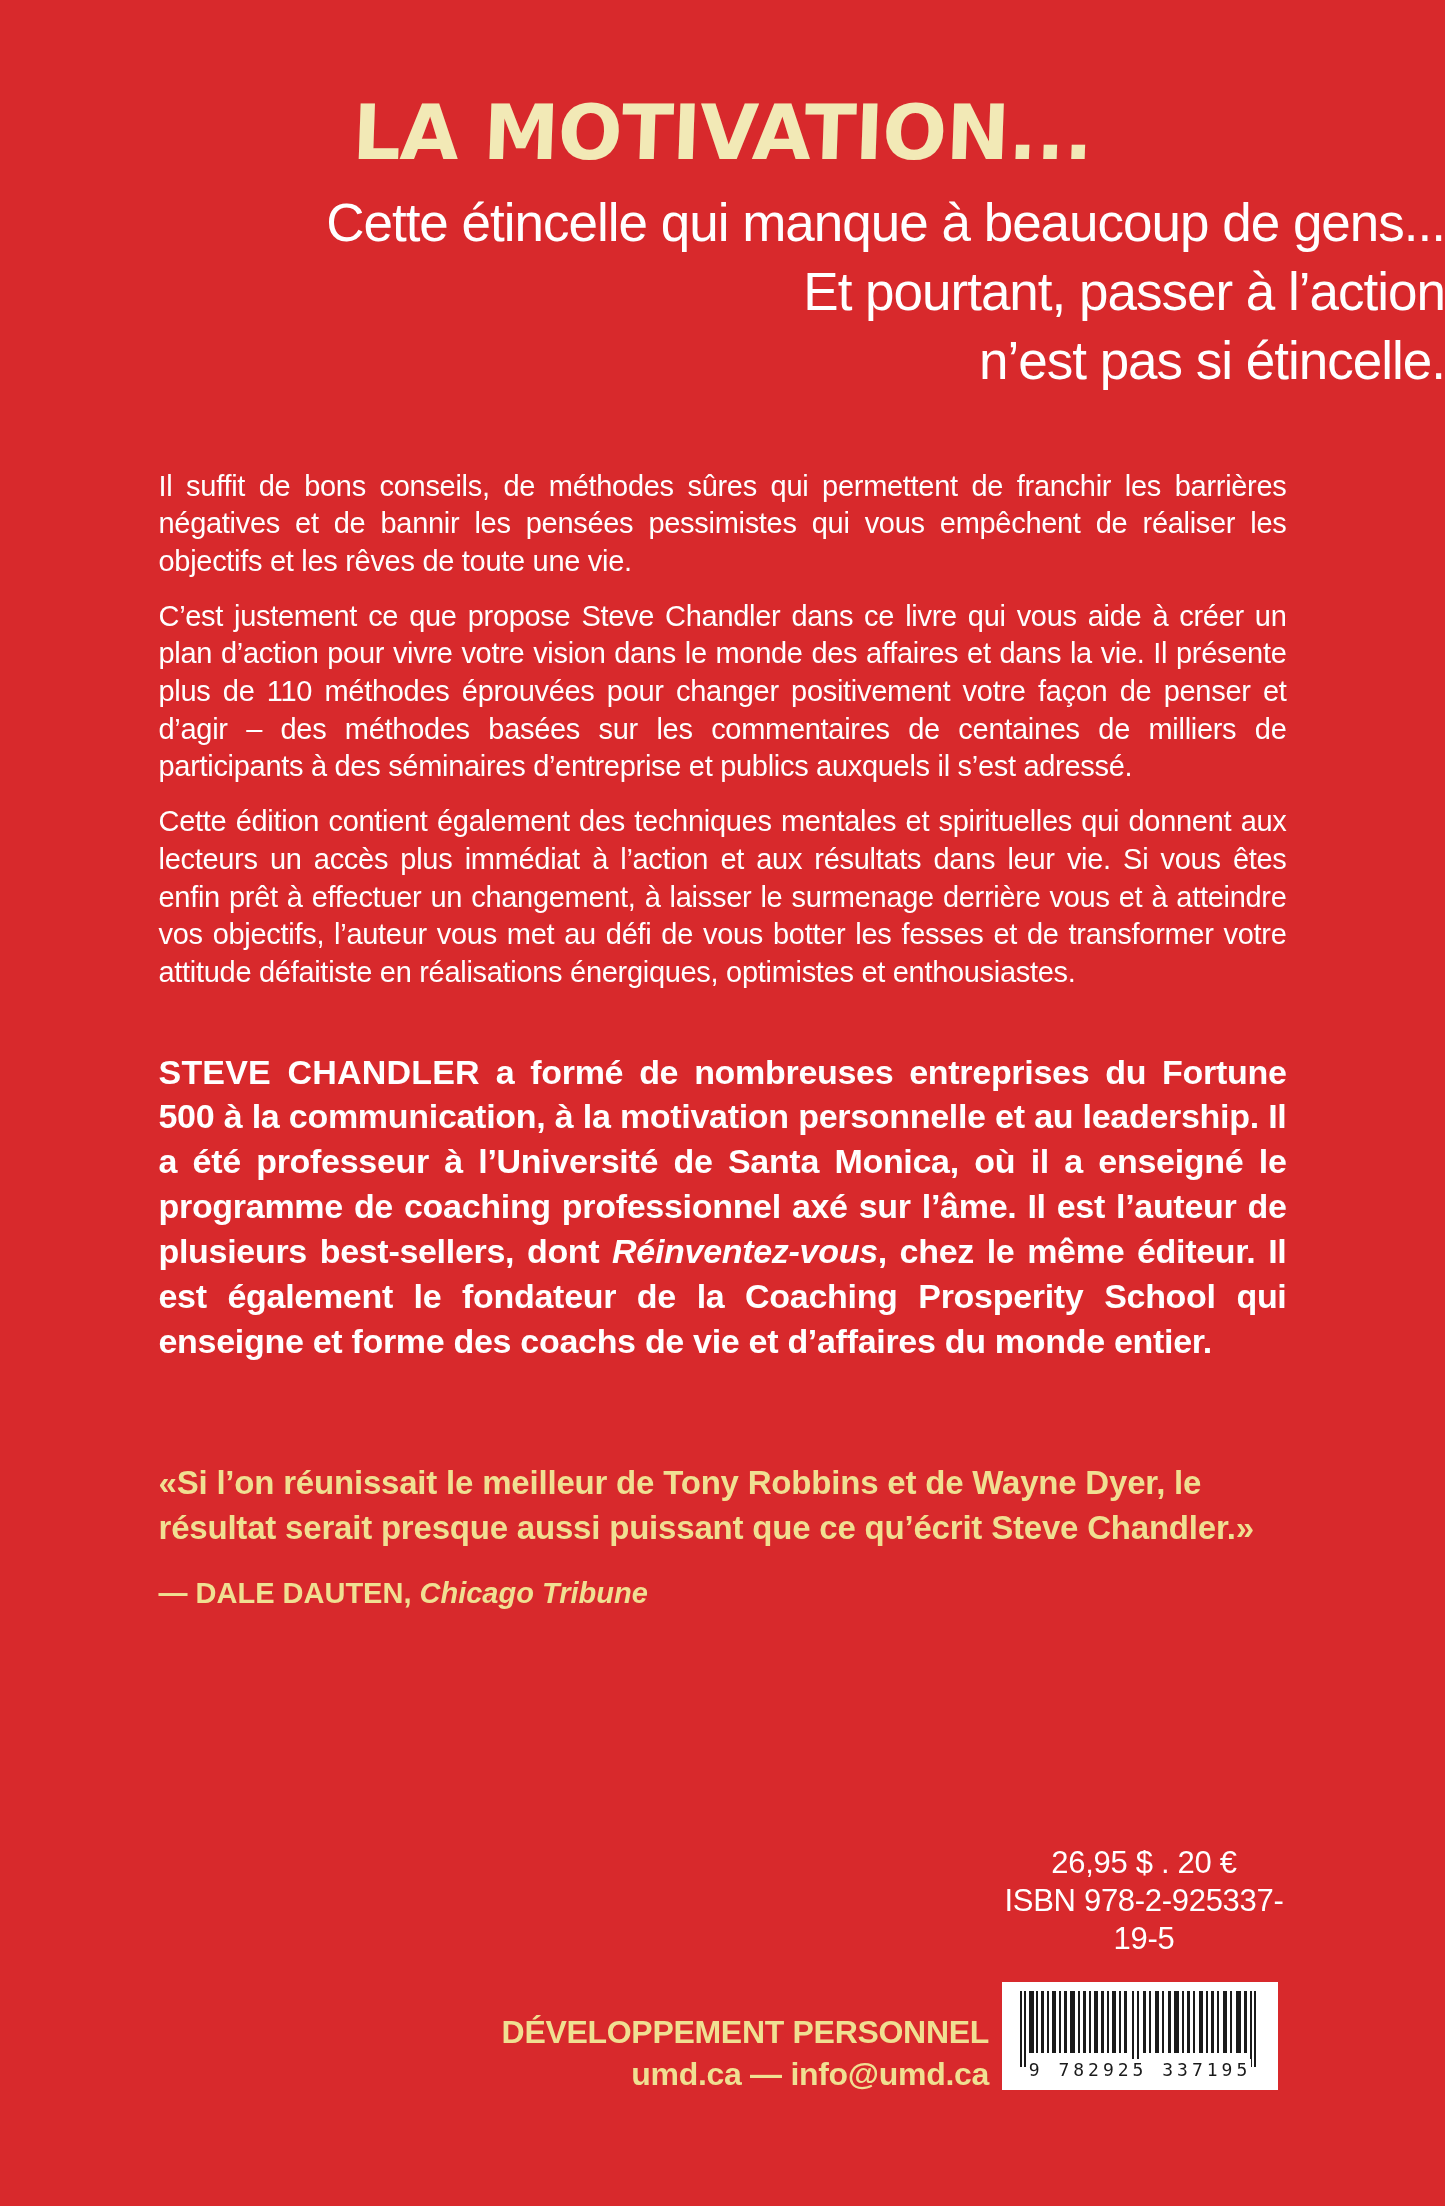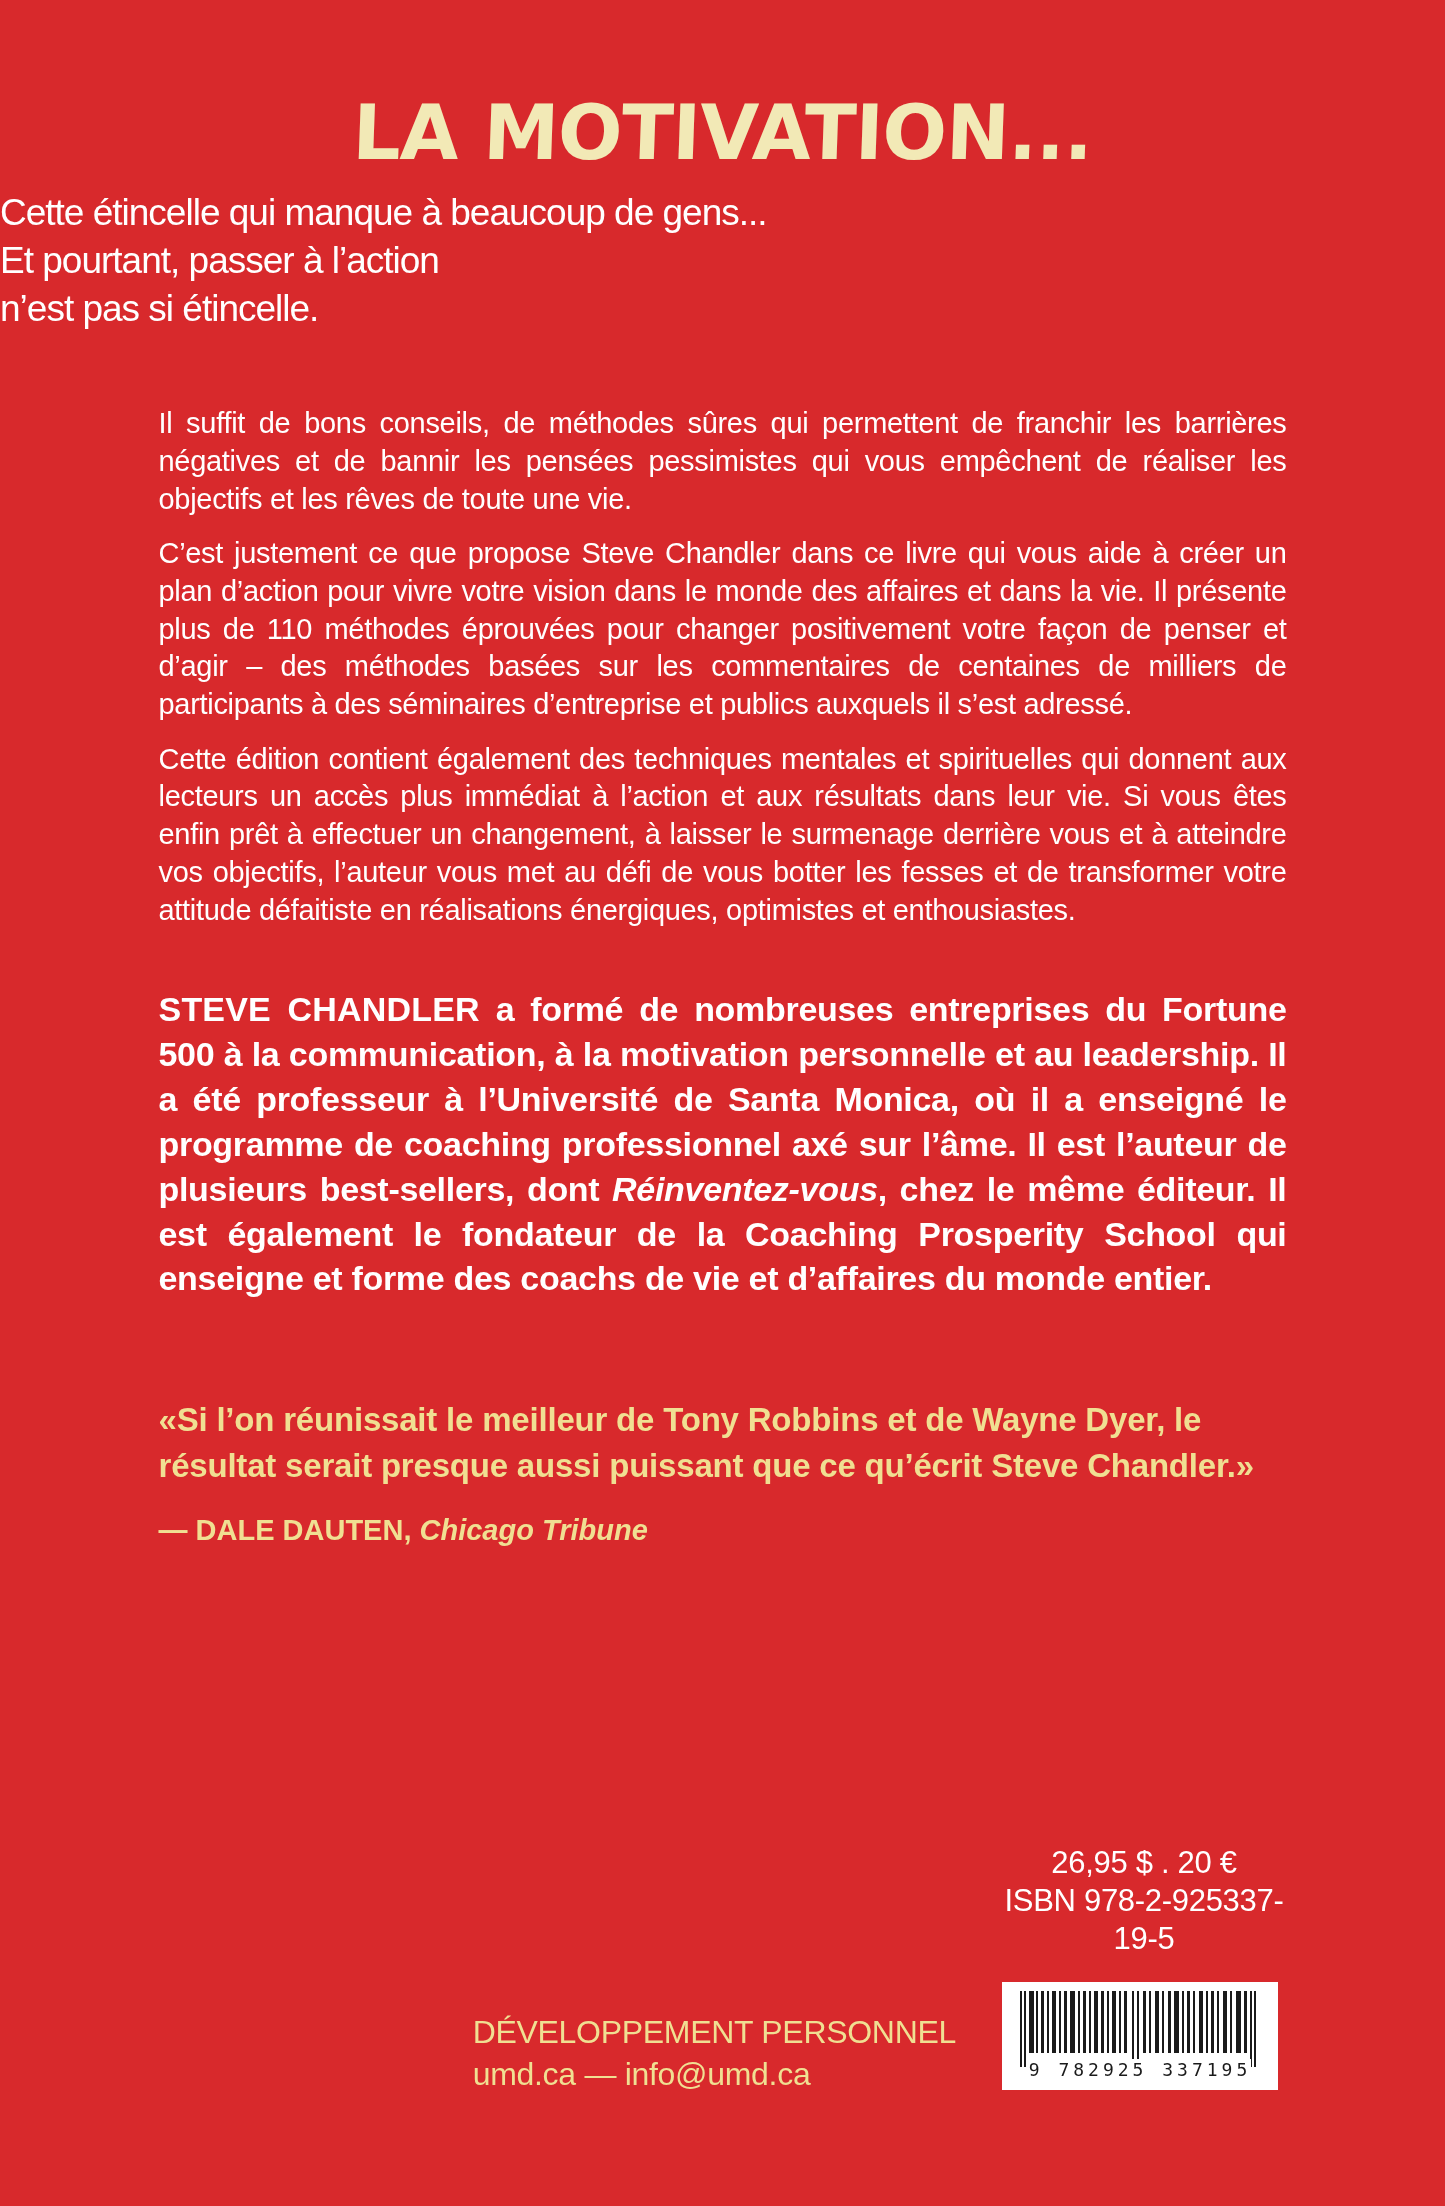--- a/index.html
+++ b/index.html
@@ -25,23 +25,23 @@
     text-align:center;
     font-family:"DejaVu Sans", sans-serif;
     font-weight:800;
     font-size:76px;
     letter-spacing:-1px;
     color:var(--cream);
     transform:skewX(-2deg);
   }
   .subtitle{
     margin-top:12px;
-    text-align:left;
-    color:var(--white);
-    font-size:37px;
+    text-align:right;
+    color:var(--white);
+    font-size:53px;
     font-weight:500;
     line-height:1.30;
     letter-spacing:-1px;
   }
   .body-col{
     width:1128px;
     margin:72px auto 0 auto;
   }
   .para{
     color:var(--white);
@@ -105,24 +105,24 @@
     margin-top:-14px;
     color:var(--ink);
     font-size:18px;
     font-family:"DejaVu Sans Mono", monospace;
     letter-spacing:4px;
     white-space:pre;
     background:var(--white);
   }
   .category-block{
     position:absolute;
-    right:489px; top:2012px;
-    text-align:left;
+    right:456px; top:2012px;
+    text-align:right;
     color:var(--gold);
-    font-weight:400;
+    font-weight:700;
     font-size:32px;
     line-height:1.30;
     letter-spacing:-0.3px;
   }
 </style>
 </head>
 <body>
 
 <div class="page">
 

